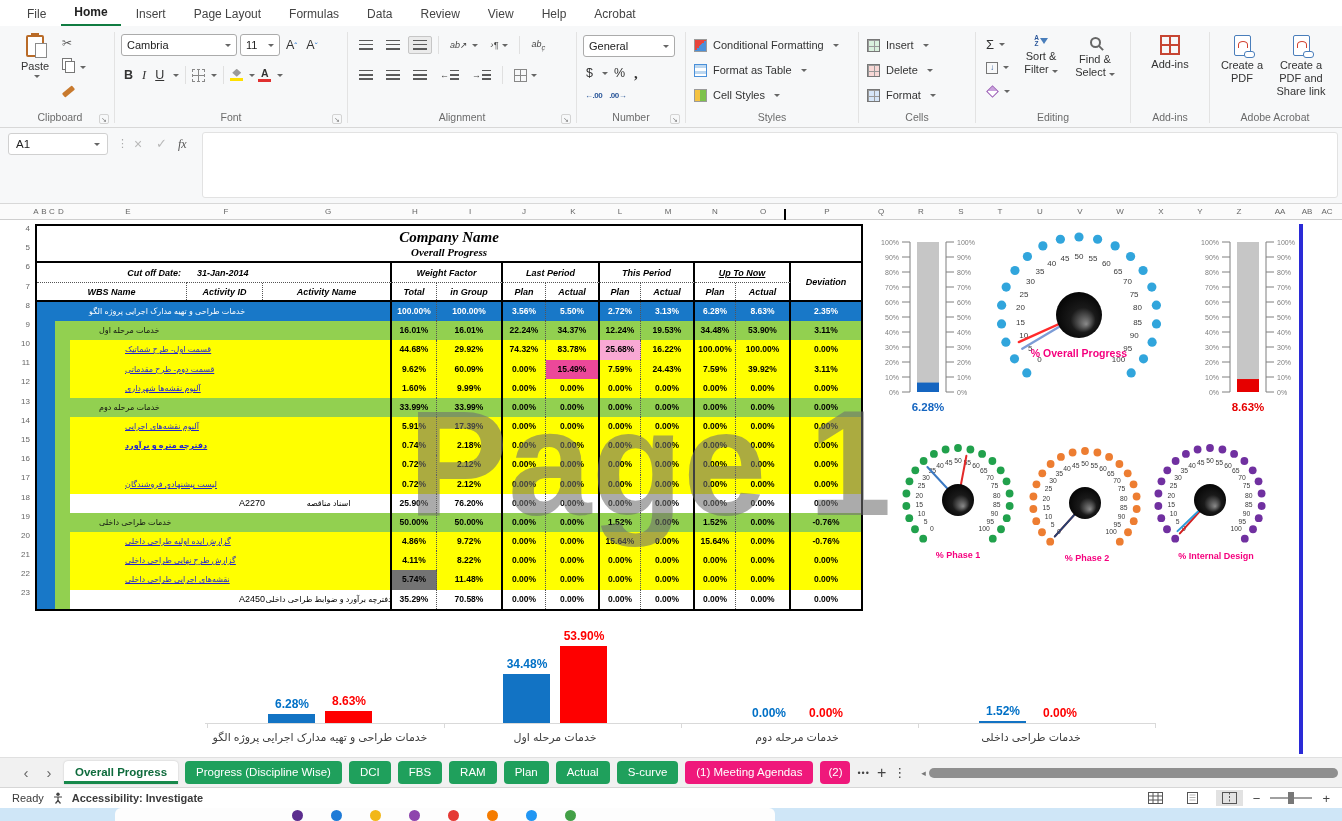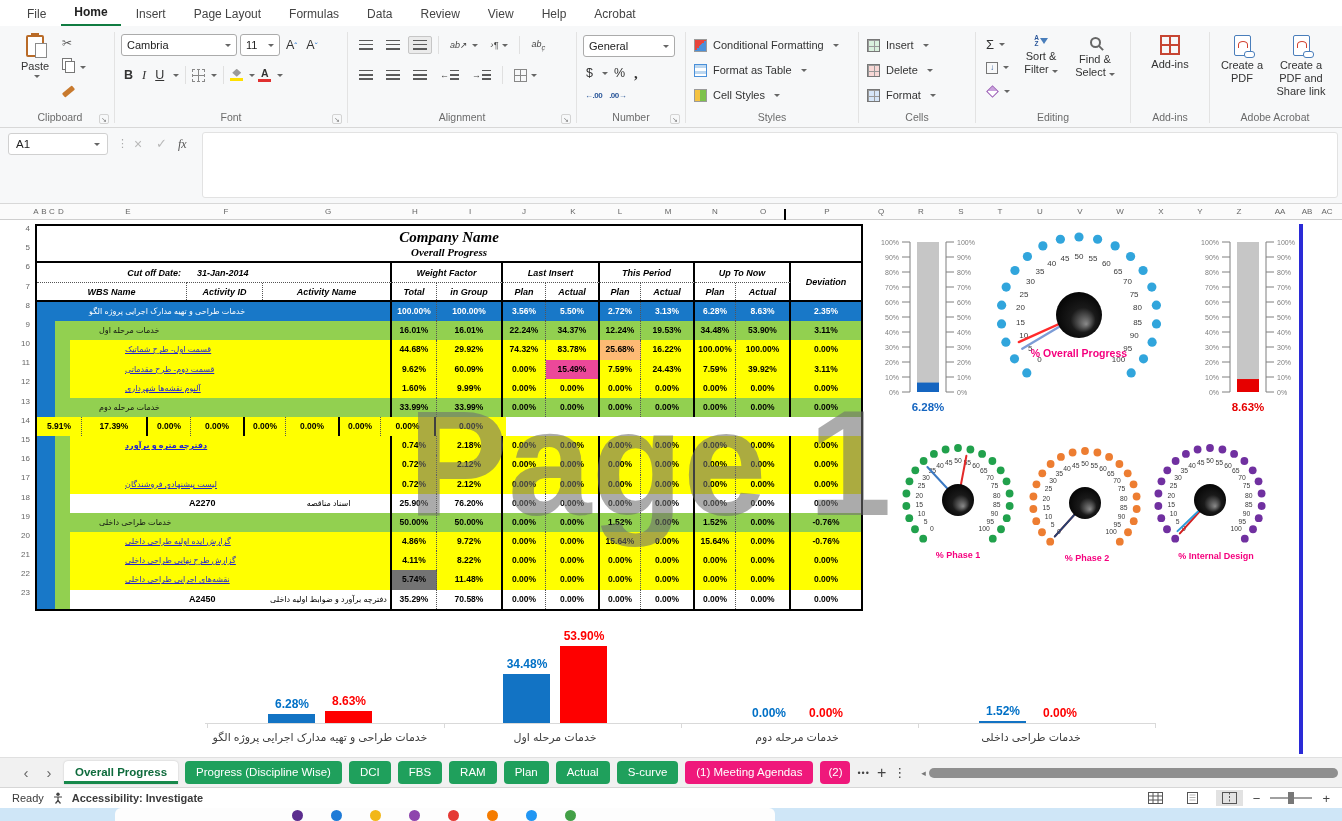--- a/index.html
+++ b/index.html
@@ -92,21 +92,21 @@
   .hcell { font:italic bold 9px "Liberation Sans",sans-serif; display:flex; align-items:center; justify-content:center; white-space:nowrap; color:#000; }
   .ar { justify-content:flex-end; padding-right:6px; } .al { justify-content:flex-start; padding-left:10px; }
   .bs { border-right:2px solid #000; } .bdot { border-right:1px dotted #555; } .bd { border-bottom:1px dotted #555; }
   .dev { position:absolute; right:0; top:0; width:70px; height:37px; }
   .wrow { display:flex; height:19.18px; line-height:19.18px; position:relative; }
   .nreg { display:flex; width:355px; border-right:2px solid #000; }
   .band { display:block; height:100%; flex-shrink:0; }
   .ncont { flex:1; overflow:hidden; }
   .nm { font-size:8px; white-space:nowrap; display:block; }
   .nm-blue { color:#fff; } .nm-green { color:#111; } .nm-yellow { color:#2323CC; text-decoration:underline; }
-  .actid { position:absolute; left:152px; width:76px; text-align:left; font-size:9px; color:#000; z-index:1;font-weight:bold; }
+  .actid { position:absolute; left:152px; width:76px; text-align:right; font-size:9px; color:#000; z-index:1; }
   .actnm { position:absolute; left:228px; width:127px; text-align:center; font-size:8px; color:#000; z-index:1; }
   .vcell { text-align:center; font-size:8.5px; font-weight:bold; color:#000; overflow:hidden; flex-shrink:0; }
   .vblue { color:#fff; }
 
   .watermark { position:absolute; left:408px; top:168px; font:bold 150px "Liberation Sans",sans-serif; color:rgba(110,110,110,0.58); z-index:6; pointer-events:none; line-height:1; white-space:nowrap; }
   .pbline { position:absolute; left:1299px; top:4px; width:4px; height:530px; background:#2a2ad6; z-index:7; }
   .glabel { position:absolute; text-align:center; color:#F5007E; font-weight:bold; z-index:4; white-space:nowrap; }
 
   
   .chartbox { position:absolute; left:35px; top:392px; width:1262px; height:145px; z-index:3; background:#fff; }
@@ -480,23 +480,23 @@
         <div class="rowN" style="top: 368.42px;">23</div>
       </div>
     <div class="wtable" id="wtable">
         <div class="wt-title">Company Name</div>
         <div class="wt-sub">Overall Progress</div>
         <div class="wt-head">
           <div class="hrow" style="height: 20px;">
             <div class="hcell ar bd" style="width: 150px;">Cut off Date:</div>
             <div class="hcell al bs bd" style="width: 205px;">31-Jan-2014</div>
             <div class="hcell bs bd" style="width: 111px;">Weight Factor</div>
-            <div class="hcell bs bd" style="width: 97px;">Last Insert</div>
+            <div class="hcell bs bd" style="width: 97px;">Last Period</div>
             <div class="hcell bs bd" style="width: 95px;">This Period</div>
-            <div class="hcell bs bd" style="width: 96px;">Up To Now</div>
+            <div class="hcell bs bd" style="width: 96px; text-decoration: underline;">Up To Now</div>
           </div>
           <div class="hrow" style="height: 17px;">
             <div class="hcell bdot" style="width: 150px;">WBS Name</div>
             <div class="hcell bdot" style="width: 76px;">Activity ID</div>
             <div class="hcell bs" style="width: 129px;">Activity Name</div>
             <div class="hcell bdot" style="width: 45px;">Total</div>
             <div class="hcell bs" style="width: 66px;">in Group</div>
             <div class="hcell bdot" style="width: 43px;">Plan</div>
             <div class="hcell bs" style="width: 54px;">Actual</div>
             <div class="hcell bdot" style="width: 41px;">Plan</div>
@@ -544,21 +544,21 @@
             <span class="band" style="width: 18px; background: rgb(24, 120, 200);"></span>
             <span class="band" style="width: 15px; background: rgb(146, 208, 80);"></span>
             <div class="ncont" style="background: rgb(255, 255, 0);">
               <span class="nm nm-yellow" style="padding-left: 55px;">قسمت اول- طرح شماتیک</span>
             </div>
           </div>
           <div class="vcell bdot" style="width: 45px; background: rgb(255, 255, 0);">44.68%</div>
           <div class="vcell bs" style="width: 66px; background: rgb(255, 255, 0);">29.92%</div>
           <div class="vcell bdot" style="width: 43px; background: rgb(255, 255, 0);">74.32%</div>
           <div class="vcell bs" style="width: 54px; background: rgb(255, 255, 0);">83.78%</div>
-          <div class="vcell bdot" style="width: 41px; background: #fdba74;">25.68%</div>
+          <div class="vcell bdot" style="width: 41px; background: #f9a8d4;">25.68%</div>
           <div class="vcell bs" style="width: 54px; background: rgb(255, 255, 0);">16.22%</div>
           <div class="vcell bdot" style="width: 41px; background: rgb(255, 255, 0);">100.00%</div>
           <div class="vcell bs" style="width: 55px; background: rgb(255, 255, 0);">100.00%</div>
           <div class="vcell " style="width: 70px; background: rgb(255, 255, 0);">0.00%</div>
         </div>
         <div class="wrow">
           <div class="nreg">
             <span class="band" style="width: 18px; background: rgb(24, 120, 200);"></span>
             <span class="band" style="width: 15px; background: rgb(146, 208, 80);"></span>
             <div class="ncont" style="background: rgb(255, 255, 0);">
@@ -604,20 +604,27 @@
           <div class="vcell bs" style="width: 66px; background: rgb(146, 208, 80);">33.99%</div>
           <div class="vcell bdot" style="width: 43px; background: rgb(146, 208, 80);">0.00%</div>
           <div class="vcell bs" style="width: 54px; background: rgb(146, 208, 80);">0.00%</div>
           <div class="vcell bdot" style="width: 41px; background: rgb(146, 208, 80);">0.00%</div>
           <div class="vcell bs" style="width: 54px; background: rgb(146, 208, 80);">0.00%</div>
           <div class="vcell bdot" style="width: 41px; background: rgb(146, 208, 80);">0.00%</div>
           <div class="vcell bs" style="width: 55px; background: rgb(146, 208, 80);">0.00%</div>
           <div class="vcell " style="width: 70px; background: rgb(146, 208, 80);">0.00%</div>
         </div>
         <div class="wrow">
+          <div class="nreg">
+            <span class="band" style="width: 18px; background: rgb(24, 120, 200);"></span>
+            <span class="band" style="width: 15px; background: rgb(146, 208, 80);"></span>
+            <div class="ncont" style="background: rgb(255, 255, 0);">
+              <span class="nm nm-yellow" style="padding-left: 55px;">آلبوم نقشه‌های اجرایی</span>
+            </div>
+          </div>
           <div class="vcell bdot" style="width: 45px; background: rgb(255, 255, 0);">5.91%</div>
           <div class="vcell bs" style="width: 66px; background: rgb(255, 255, 0);">17.39%</div>
           <div class="vcell bdot" style="width: 43px; background: rgb(255, 255, 0);">0.00%</div>
           <div class="vcell bs" style="width: 54px; background: rgb(255, 255, 0);">0.00%</div>
           <div class="vcell bdot" style="width: 41px; background: rgb(255, 255, 0);">0.00%</div>
           <div class="vcell bs" style="width: 54px; background: rgb(255, 255, 0);">0.00%</div>
           <div class="vcell bdot" style="width: 41px; background: rgb(255, 255, 0);">0.00%</div>
           <div class="vcell bs" style="width: 55px; background: rgb(255, 255, 0);">0.00%</div>
           <div class="vcell " style="width: 70px; background: rgb(255, 255, 0);">0.00%</div>
         </div>
@@ -764,21 +771,21 @@
           <div class="vcell bs" style="width: 55px; background: rgb(255, 255, 0);">0.00%</div>
           <div class="vcell " style="width: 70px; background: rgb(255, 255, 0);">0.00%</div>
         </div>
         <div class="wrow">
           <div class="nreg">
             <span class="band" style="width: 18px; background: rgb(24, 120, 200);"></span>
             <span class="band" style="width: 15px; background: rgb(146, 208, 80);"></span>
             <div class="ncont" style="background: rgb(255, 255, 255);"></div>
           </div>
           <div class="actid">A2450</div>
-          <div class="actnm">دفترچه برآورد و ضوابط اولیه داخلی</div>
+          <div class="actnm">دفترچه برآورد و ضوابط طراحی داخلی</div>
           <div class="vcell bdot" style="width: 45px; background: rgb(255, 255, 255);">35.29%</div>
           <div class="vcell bs" style="width: 66px; background: rgb(255, 255, 255);">70.58%</div>
           <div class="vcell bdot" style="width: 43px; background: rgb(255, 255, 255);">0.00%</div>
           <div class="vcell bs" style="width: 54px; background: rgb(255, 255, 255);">0.00%</div>
           <div class="vcell bdot" style="width: 41px; background: rgb(255, 255, 255);">0.00%</div>
           <div class="vcell bs" style="width: 54px; background: rgb(255, 255, 255);">0.00%</div>
           <div class="vcell bdot" style="width: 41px; background: rgb(255, 255, 255);">0.00%</div>
           <div class="vcell bs" style="width: 55px; background: rgb(255, 255, 255);">0.00%</div>
           <div class="vcell " style="width: 70px; background: rgb(255, 255, 255);">0.00%</div>
         </div>

